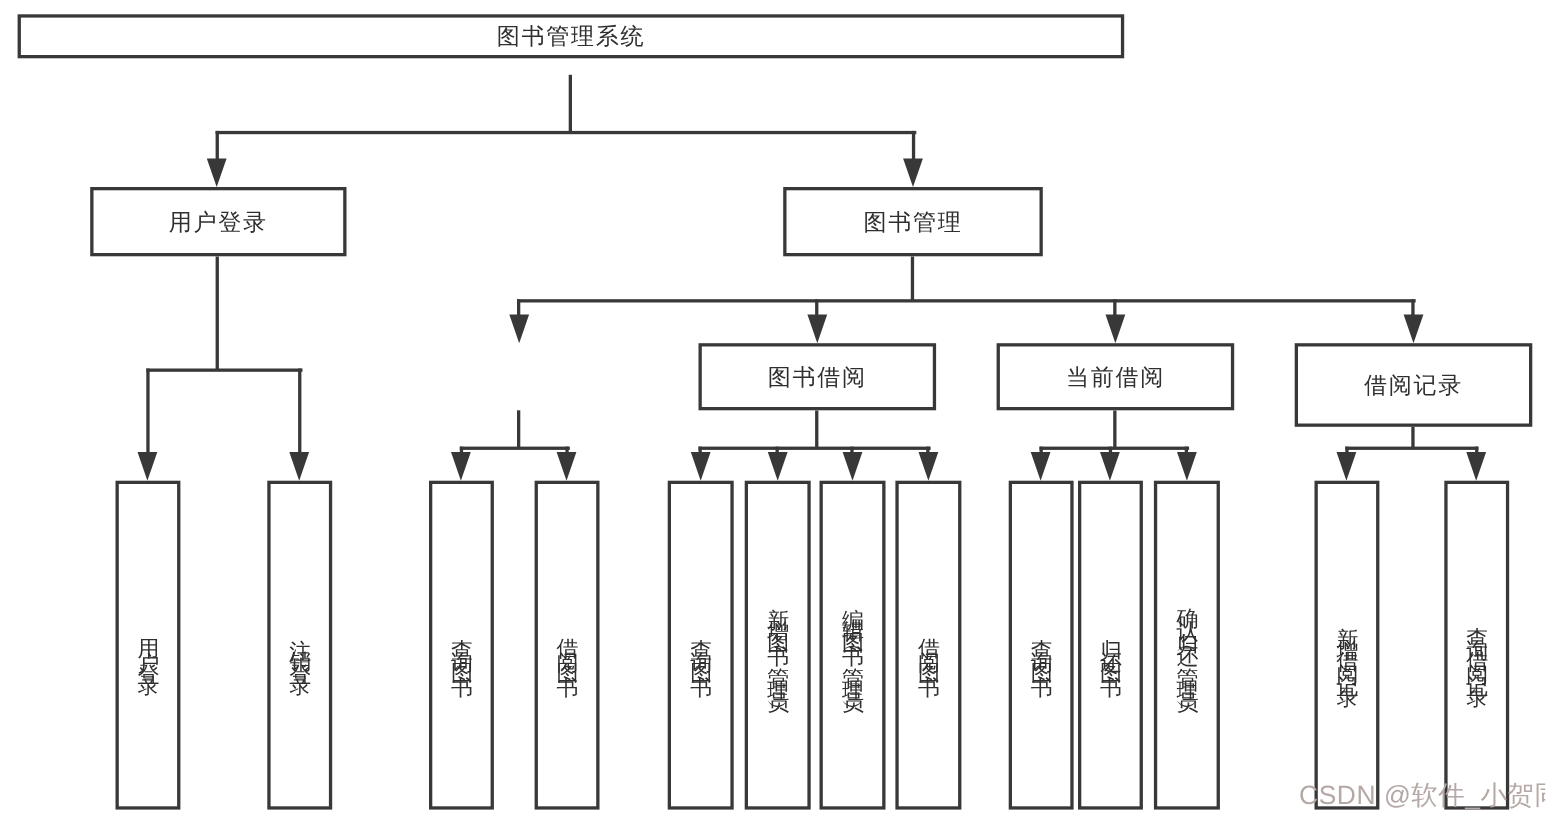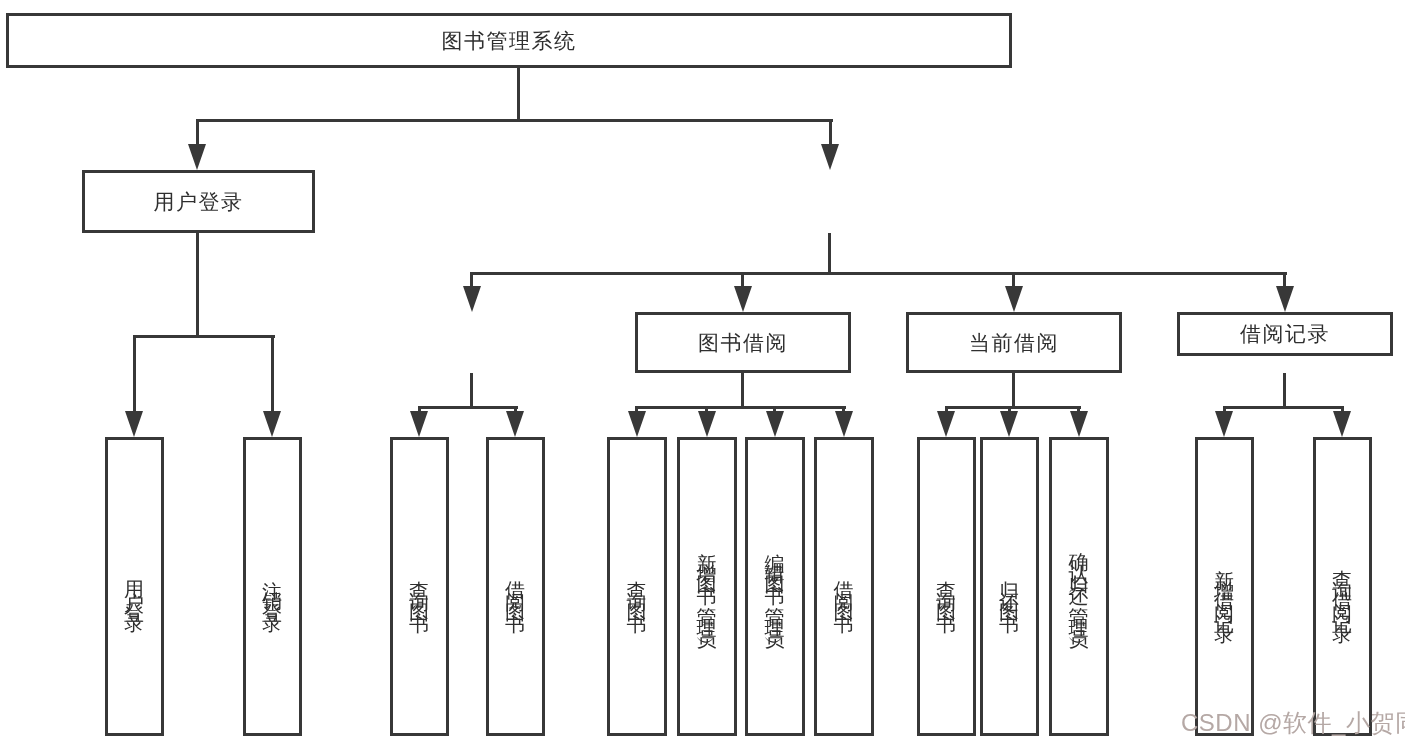--- a/index.html
+++ b/index.html
@@ -22,27 +22,27 @@
     position:absolute; width:0; height:0;
     border-left:9px solid transparent; border-right:9px solid transparent;
     border-top:26px solid #383838;
   }
   .watermark {
     position:absolute; left:1181px; top:707px; font-size:24px;
     color:#b5a8a5; white-space:nowrap; letter-spacing:0.5px;
   }
 
   
-  #n-root { left:6px;  top:13px;  width:1006px; height:55px;font-family:Liberation Mono, monospace; }
+  #n-root { left:16px;  top:13px;  width:1006px; height:40px;font-family:Liberation Mono, monospace; }
   #n-l2a  { left:82px;  top:170px; width:233px;  height:63px; }
   #n-l2b  { left:712px; top:170px; width:236px;  height:63px; }
   #n-l3a  { left:364px; top:312px; width:216px;  height:61px; }
   #n-l3b  { left:635px; top:312px; width:216px;  height:61px; }
   #n-l3c  { left:906px; top:312px; width:216px;  height:61px; }
-  #n-l3d  { left:1177px;top:312px; width:216px;  height:44px; }
+  #n-l3d  { left:1177px;top:312px; width:216px;  height:76px; }
 
   .leaf { top:437px; height:299px; width:59px; }
   #lf-a1 { left:105px; }  #lf-a2 { left:243px; }
   #lf-b1 { left:390px; }  #lf-b2 { left:486px; }
   #lf-c1 { left:607px; width:60px; } #lf-c2 { left:677px; width:60px; }
   #lf-c3 { left:745px; width:60px; } #lf-c4 { left:814px; width:60px; }
   #lf-d1 { left:917px; }  #lf-d2 { left:980px; } #lf-d3 { left:1049px; width:60px; }
   #lf-e1 { left:1195px; } #lf-e2 { left:1313px; }
 
   
@@ -175,20 +175,23 @@
   <div class="arrow" id="a-Ea"></div>
   <div class="arrow" id="a-Eb"></div>
 
   <div class="box hbox" id="n-root">
     <span>图书管理系统</span>
   </div>
 
   <div class="box hbox" id="n-l2a">
     <span>用户登录</span>
   </div>
+  <div class="box hbox" id="n-l2b">
+    <span>图书管理</span>
+  </div>
 
   <div class="box hbox" id="n-l3b">
     <span>图书借阅</span>
   </div>
   <div class="box hbox" id="n-l3c">
     <span>当前借阅</span>
   </div>
   <div class="box hbox" id="n-l3d">
     <span>借阅记录</span>
   </div>

